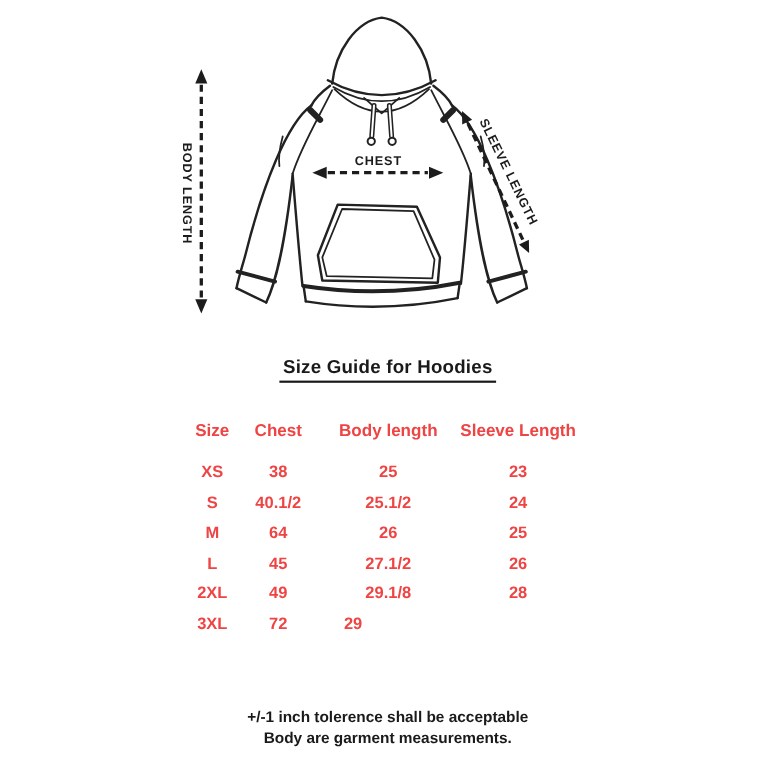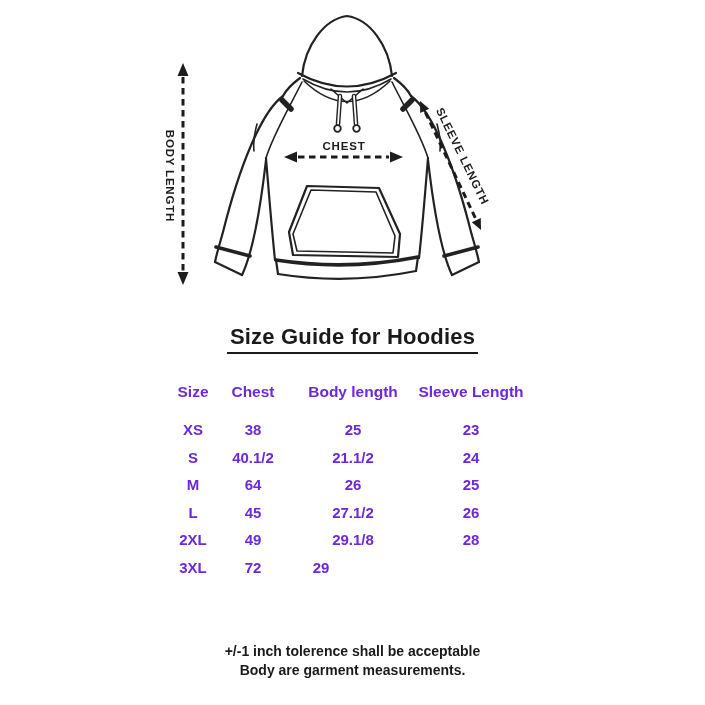--- a/index.html
+++ b/index.html
@@ -19,30 +19,30 @@
   .string-core{fill:none;stroke:#ffffff;stroke-width:1.8;stroke-linecap:round;}
   .aglet{fill:#ffffff;stroke:#222222;stroke-width:1.8;}
   .dash{fill:none;stroke:#1c1c1c;stroke-width:3;stroke-dasharray:6.5 4.5;}
   .head{fill:#1c1c1c;stroke:none;}
   .svgtxt{font-family:"Liberation Sans",sans-serif;font-weight:bold;fill:#1c1c1c;}
   .lbl-small{font-size:11.5px;letter-spacing:0.8px;}
 
   
   .title-wrap{position:absolute;top:324px;left:0;width:705px;text-align:center;}
   .title{
-    display:inline-block;font-size:22px;font-weight:bold;color:#1a1a1a;
+    display:inline-block;font-size:17px;font-weight:bold;color:#1a1a1a;
     border-bottom:2.6px solid #1a1a1a;padding:0 3px 2px 3px;letter-spacing:0.2px;
   }
 
   
   .size-table{position:absolute;left:158px;top:377px;}
   .trow{display:flex;align-items:center;height:27.5px;}
   .trow.thead{height:30px;margin-bottom:9px;}
   .cell{display:flex;justify-content:center;align-items:center;white-space:nowrap;
-        font-weight:bold;font-size:15px;color:#6d28d9;}
+        font-weight:bold;font-size:15px;color:#ef4444;}
   .thead .cell{font-size:15.5px;}
   .c1{width:70px;}
   .c2{width:50px;}
   .c3{width:150px;}
   .c4{width:86px;}
 
   
   .footer{position:absolute;top:642px;left:0;width:705px;text-align:center;
           font-weight:bold;font-size:14px;line-height:19px;color:#1a1a1a;}
 </style>
@@ -148,21 +148,21 @@
 
     <div class="trow">
       <div class="cell c1">XS</div>
       <div class="cell c2">38</div>
       <div class="cell c3">25</div>
       <div class="cell c4">23</div>
     </div>
     <div class="trow">
       <div class="cell c1">S</div>
       <div class="cell c2">40.1/2</div>
-      <div class="cell c3">21.1/2</div>
+      <div class="cell c3">25.1/2</div>
       <div class="cell c4">24</div>
     </div>
     <div class="trow">
       <div class="cell c1">M</div>
       <div class="cell c2">64</div>
       <div class="cell c3">26</div>
       <div class="cell c4">25</div>
     </div>
     <div class="trow">
       <div class="cell c1">L</div>

